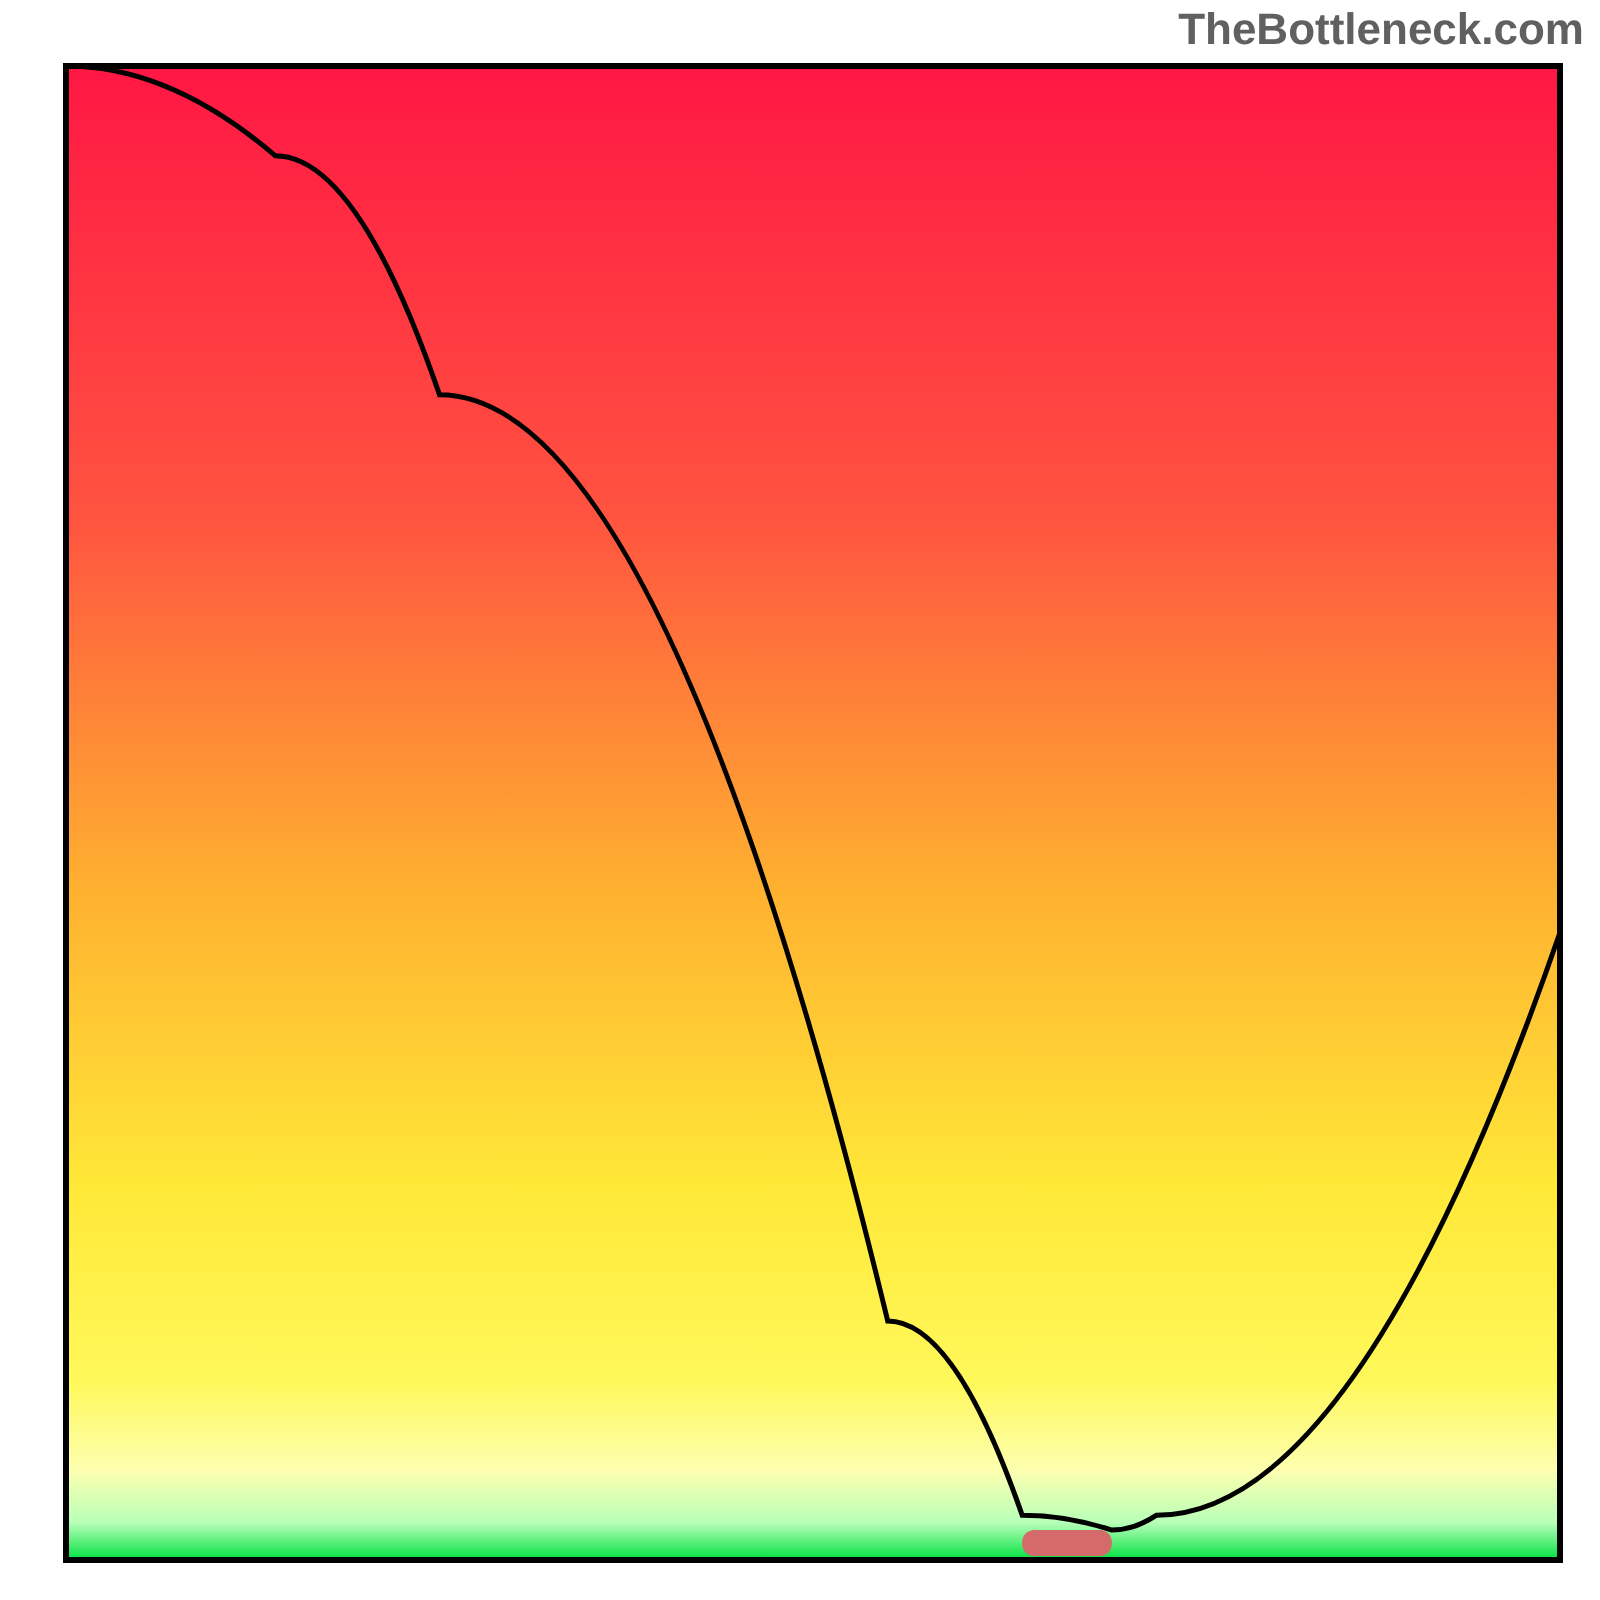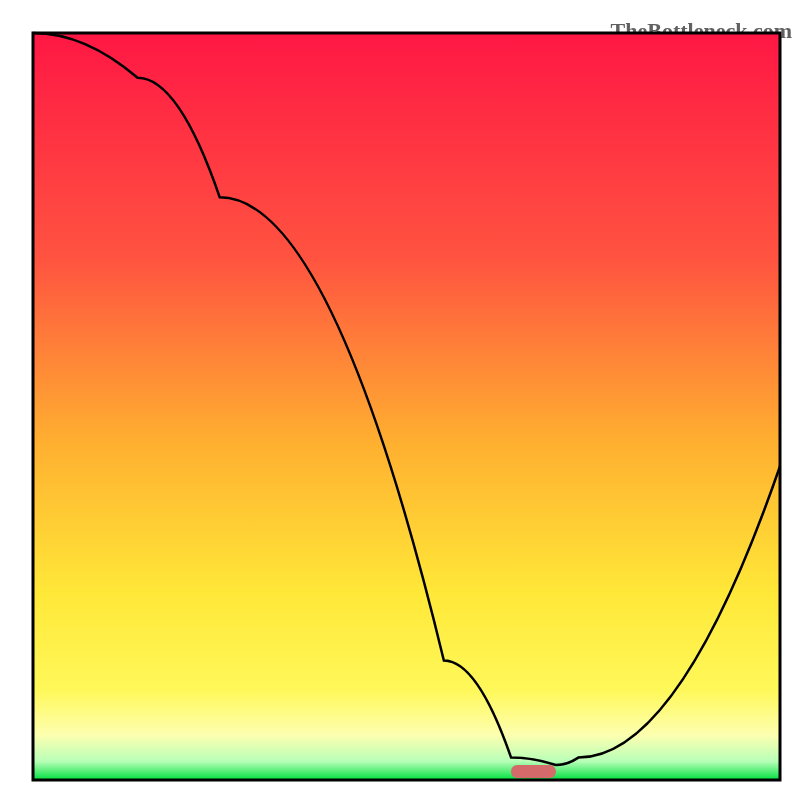--- a/index.html
+++ b/index.html
@@ -10,26 +10,26 @@
     background: #ffffff;
     font-family: Arial, Helvetica, sans-serif;
   }
   .container {
     position: relative;
     width: 800px;
     height: 800px;
   }
   .watermark {
     position: absolute;
-    top: 18px;
+    top: 2px;
     right: 8px;
     font-size: 22px;
     font-weight: bold;
     color: #606060;
-    font-family: Liberation Serif, serif;
+    font-family: Liberation Sans, sans-serif;
   }
   svg.chart {
     position: absolute;
     top: 0;
     left: 0;
   }
 </style>
 </head>
 <body>
 <div class="container">

